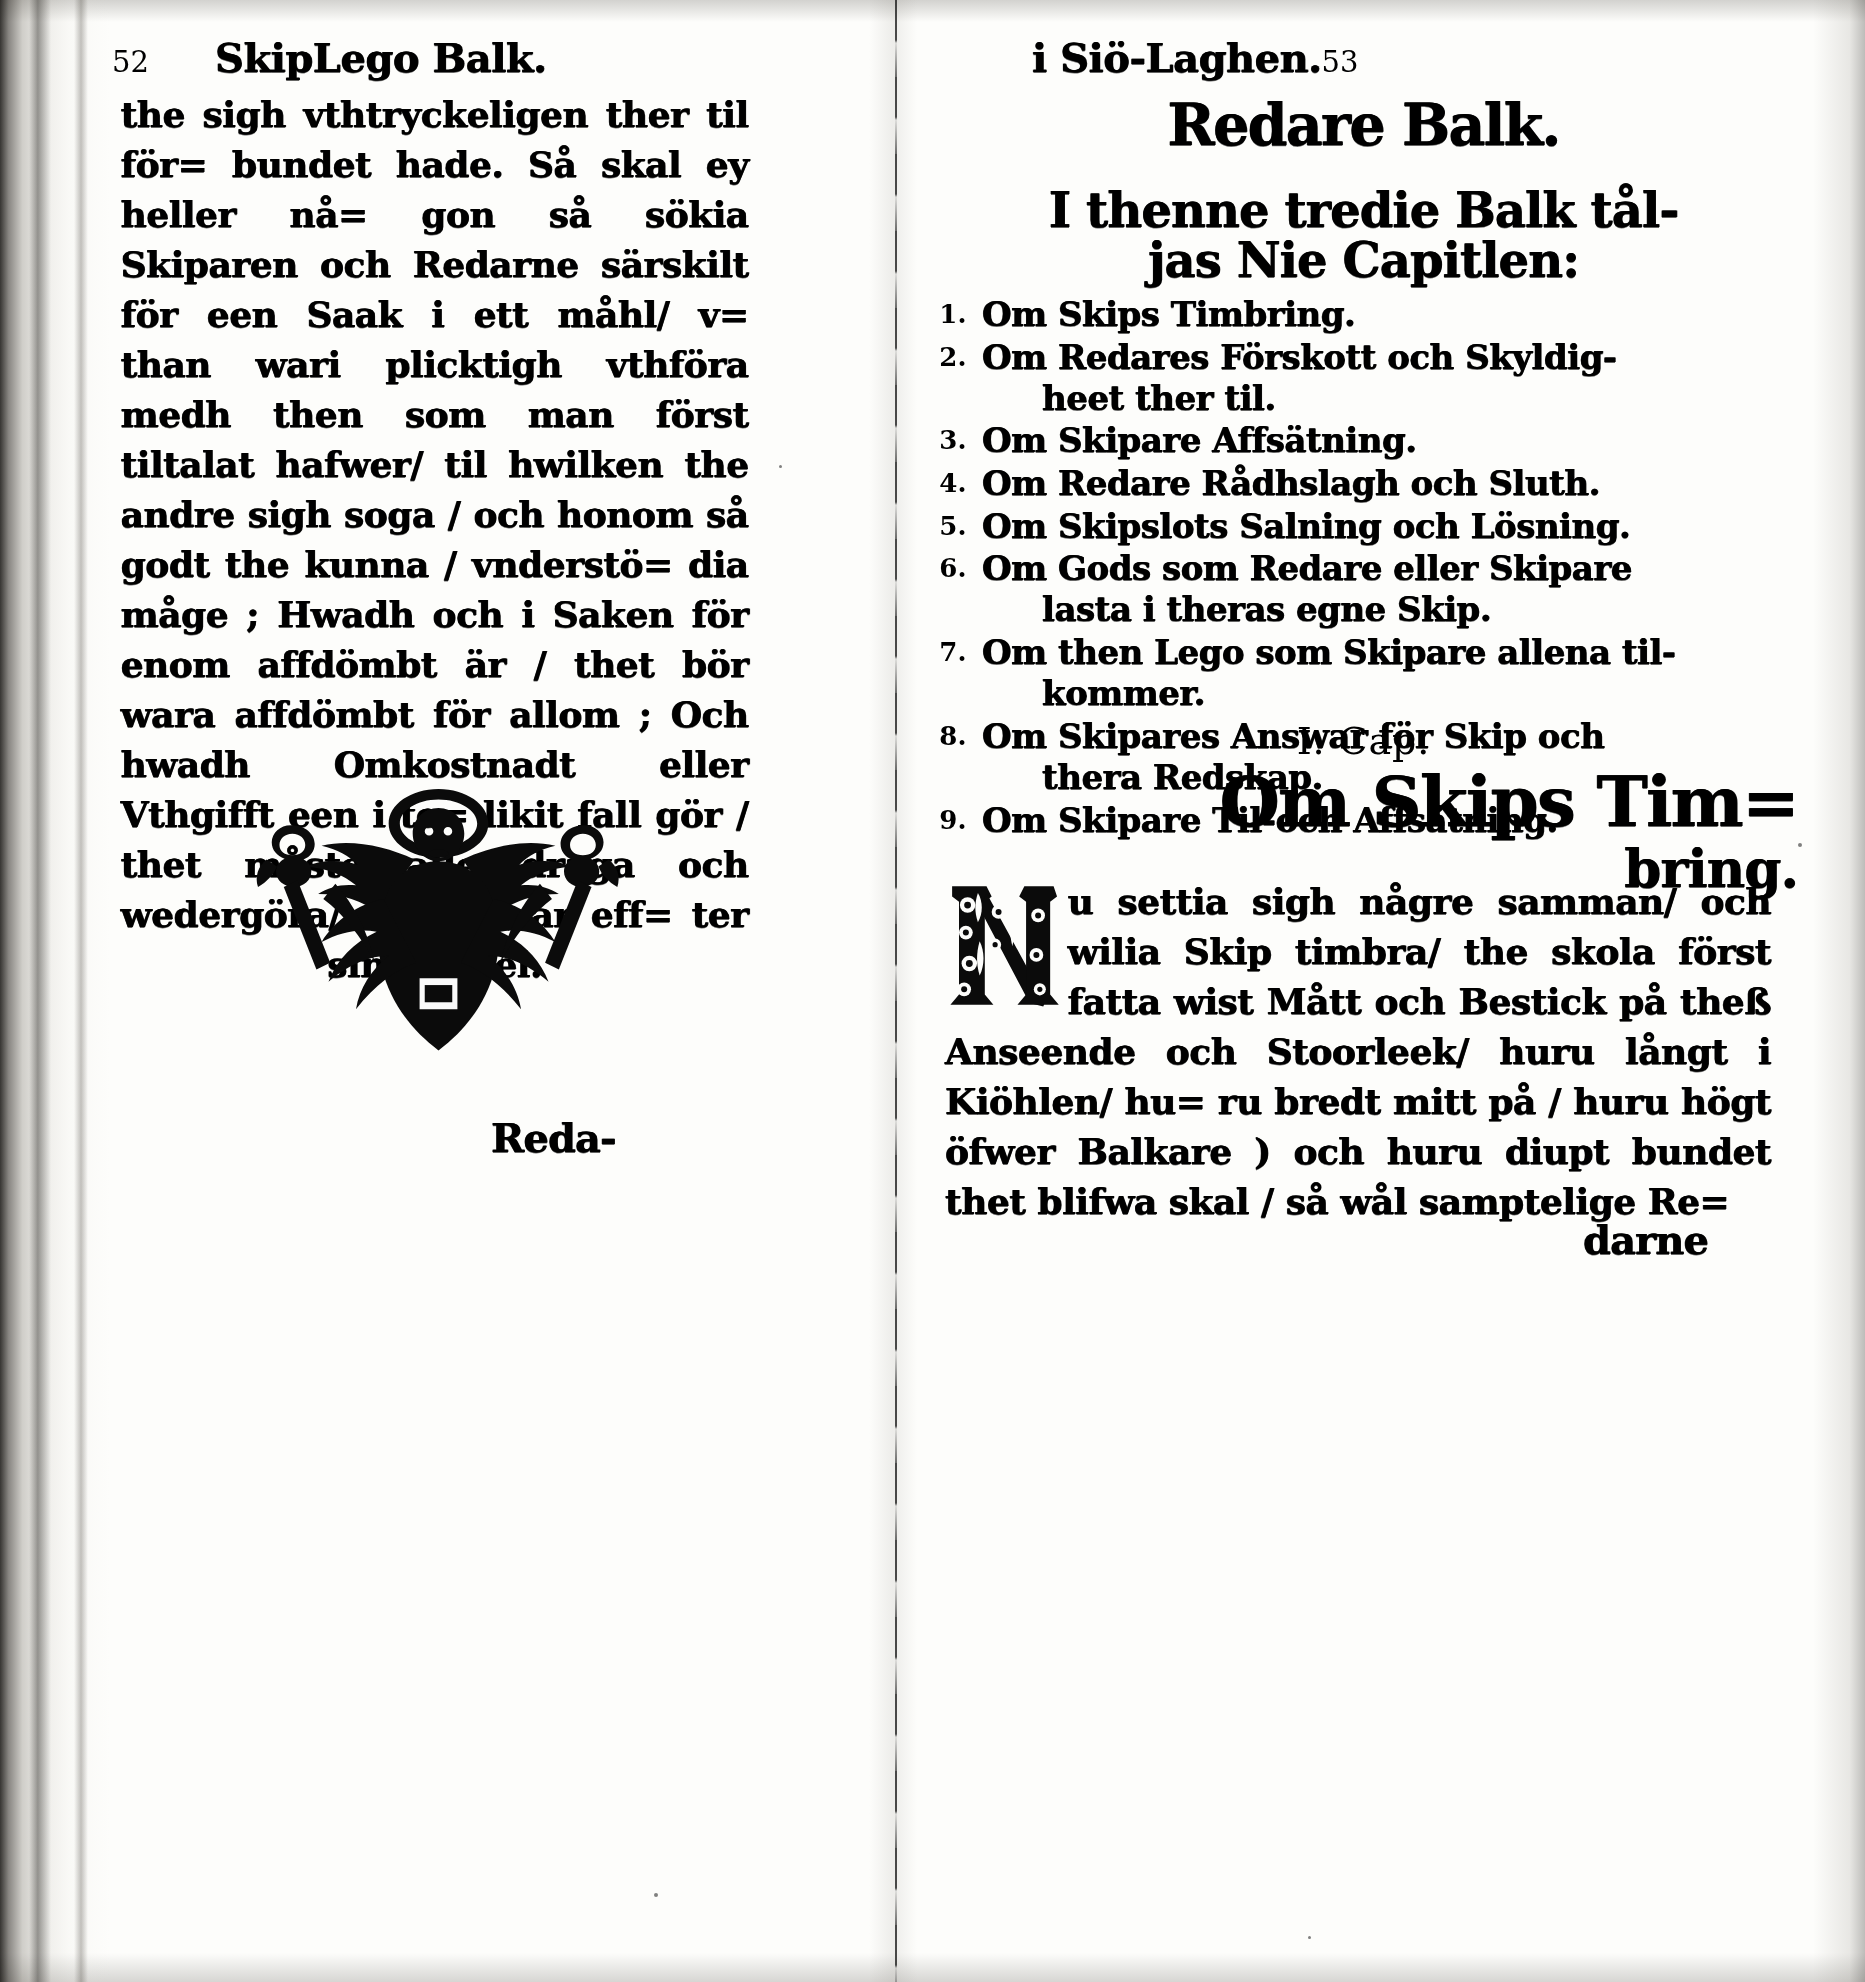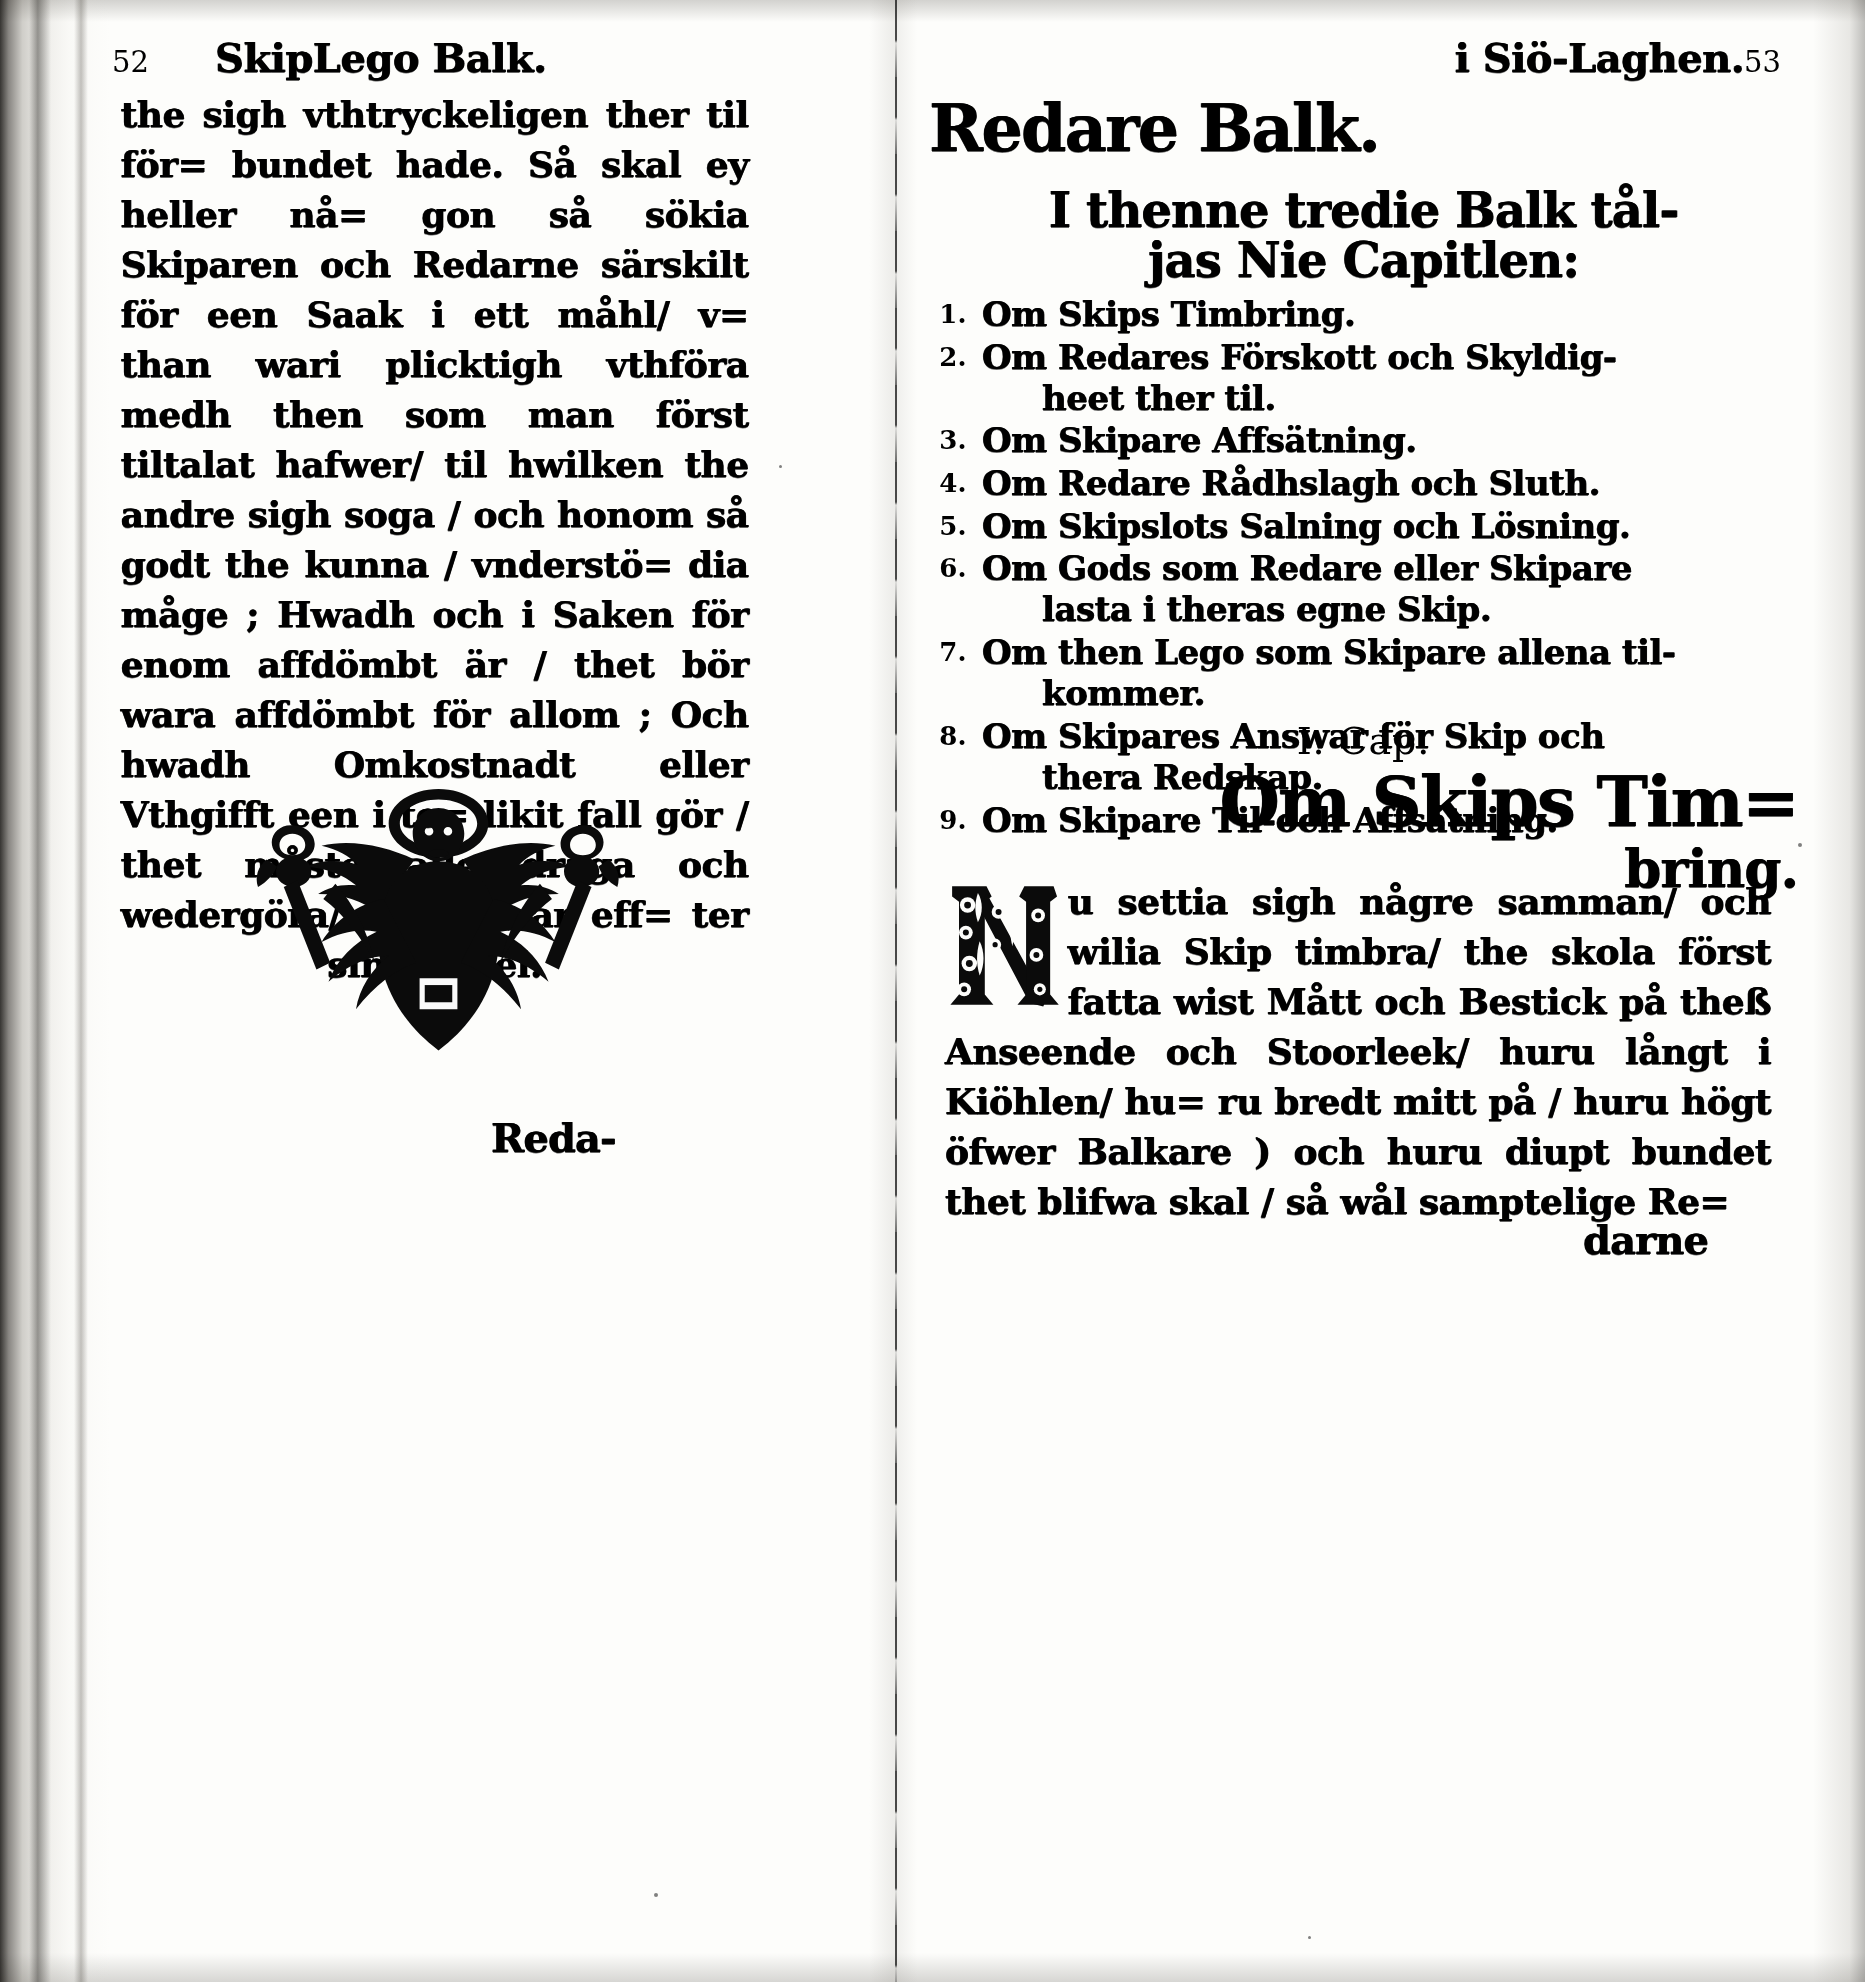--- a/index.html
+++ b/index.html
@@ -151,22 +151,22 @@
     line-height: 50px;
     text-align: justify;
     text-align-last: center;
     word-spacing: 0.9px;
   }
 
   
   .balk-title {
     position: absolute;
     width: 100%;
-    text-align: left;
-    font-size: 65px;
+    text-align: center;
+    font-size: 57px;
     line-height: 1;
     letter-spacing: -1.7px;
   }
   .balk-sub {
     position: absolute;
     width: 100%;
     text-align: center;
     font-size: 48px;
     line-height: 53px;
     letter-spacing: -0.9px;
@@ -322,21 +322,21 @@
         <path d="M244 250h32v20h-32z"></path>
       </g>
     </svg>
   </div>
 
   <div class="catchword fraktur inkheavy" style="left:379px; top:1118px;">Reda-</div>
 </div>
 
 <div class="page" id="page-right">
 
-  <div class="runhead" style="top:38px; justify-content:flex-end; padding:0 17px 0 103px; box-sizing:border-box;">
+  <div class="runhead" style="top:38px; justify-content:flex-start; padding:0 17px 0 103px; box-sizing:border-box;">
     <span class="runtitle fraktur inkheavy">i Siö-Laghen.</span>
     <span class="folio">53</span>
   </div>
 
   <div class="balk-title fraktur inkheavy" style="top:96px;">Redare Balk.</div>
 
   <div class="balk-sub fraktur inkheavy" style="top:184px;">I thenne tredie Balk tål-</div>
   <div class="balk-sub fraktur inkheavy" style="top:234px;">jas Nie Capitlen:</div>
 
   <ul class="chapter-list" style="top:294px;" id="chapter-list">

